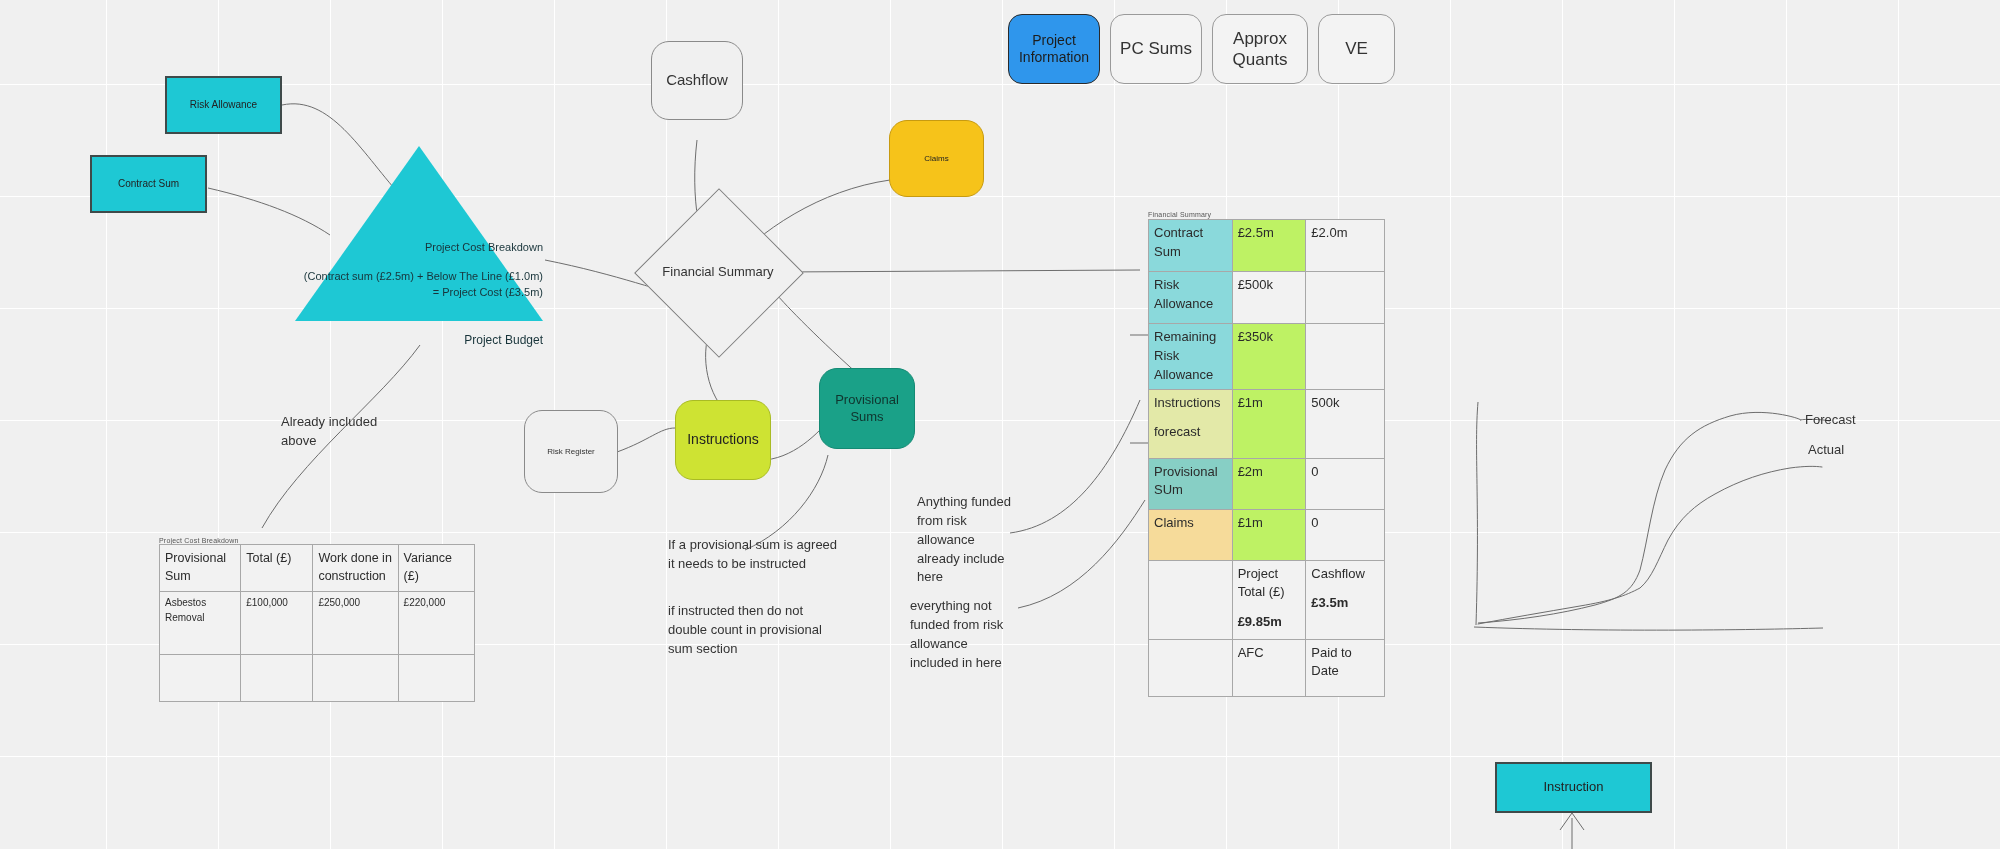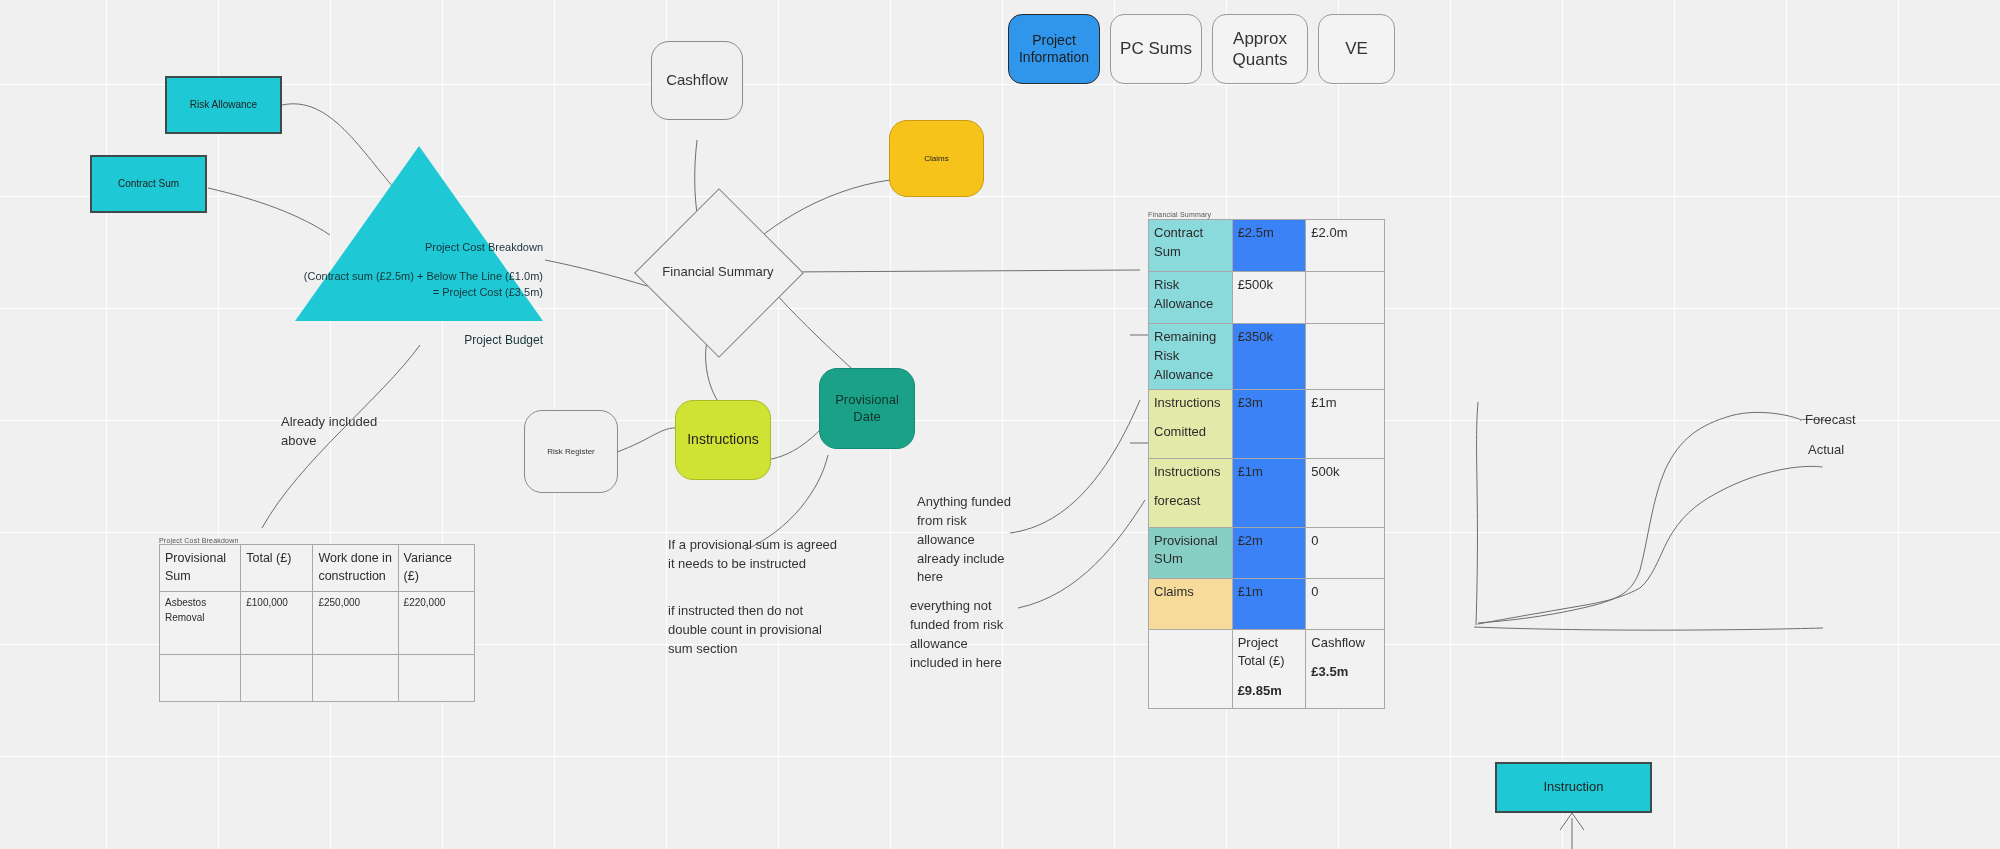--- a/index.html
+++ b/index.html
@@ -42,21 +42,21 @@
 
   
   .tbl-title{position:absolute;font-size:7px;color:#555;letter-spacing:.2px;}
   table.grid{position:absolute;border-collapse:collapse;background:#f2f2f2;}
   table.grid td{border:1px solid #a8a8a8;vertical-align:top;padding:4px 5px;font-size:12.5px;color:#2b2b2b;line-height:1.45;}
   table.grid.fin td{font-size:13px;}
   .c-cyan{background:#8AD9DB;}
   .c-lime{background:#E3E9A8;}
   .c-teal{background:#87CFC5;}
   .c-amber{background:#F6DB9A;}
-  .c-grey{background:#3b82f6;}
+  .c-grey{background:#bef264;}
   .b{font-weight:bold;}
   .sp{display:block;height:11px;}
 
   svg.links{position:absolute;left:0;top:0;width:2000px;height:849px;overflow:visible;pointer-events:none;}
   svg.links path{fill:none;stroke:#6d6d6d;stroke-width:1;}
   .chart-lbl{position:absolute;font-size:13px;color:#333;}
 </style>
 </head>
 <body>
 
@@ -127,21 +127,21 @@
 
 <div class="node rr-white" style="left:524px;top:410px;width:94px;height:83px;font-size:8px;">
   <span>Risk Register</span>
 </div>
 
 <div class="node rr-lime" style="left:675px;top:400px;width:96px;height:80px;font-size:14px;">
   <span>Instructions</span>
 </div>
 
 <div class="node rr-teal" style="left:819px;top:368px;width:96px;height:81px;font-size:13px;">
-  <span>Provisional Date</span>
+  <span>Provisional Sums</span>
 </div>
 
 <div class="node rect-cyan" style="left:1495px;top:762px;width:157px;height:51px;font-size:13px;">
   <span>Instruction</span>
 </div>
 
 <svg class="links" style="z-index:5;">
   <path d="M1572,849 L1572,818" stroke="#222" stroke-width="7"></path>
   <path d="M1560,830 L1572,813 L1584,830" stroke="#222" stroke-width="7"></path>
 </svg>
@@ -224,29 +224,20 @@
   </tr>
   <tr>
     <td class="c-cyan" style="height:43px;">Risk Allowance</td>
     <td>£500k</td>
     <td></td>
   </tr>
   <tr>
     <td class="c-cyan" style="height:42px;">Remaining Risk Allowance</td>
     <td class="c-grey">£350k</td>
     <td></td>
-  </tr>
-  <tr>
-    <td class="c-lime" style="height:60px;">
-      <span>Instructions</span>
-      <span class="sp"></span>
-      <span>Comitted</span>
-    </td>
-    <td class="c-grey">£3m</td>
-    <td>£1m</td>
   </tr>
   <tr>
     <td class="c-lime" style="height:60px;">
       <span>Instructions</span>
       <span class="sp"></span>
       <span>forecast</span>
     </td>
     <td class="c-grey">£1m</td>
     <td>500k</td>
   </tr>
@@ -266,20 +257,25 @@
       <span>Project Total (£)</span>
       <span class="sp"></span>
       <span class="b">£9.85m</span>
     </td>
     <td>
       <span>Cashflow</span>
       <span class="sp"></span>
       <span class="b">£3.5m</span>
     </td>
   </tr>
+  <tr>
+    <td style="height:48px;"></td>
+    <td>AFC</td>
+    <td>Paid to Date</td>
+  </tr>
 </tbody>
   </table>
 
 <svg class="links" style="width:2000px;height:849px;">
 
   <path d="M1478,402 C1474,450 1480,500 1476,625" stroke="#5a5a5a" stroke-width="1"></path>
 
   <path d="M1474,627 C1600,632 1750,630 1823,628" stroke="#8a8a8a" stroke-width="1"></path>
 
   <path d="M1478,623 C1520,620 1560,614 1595,605

